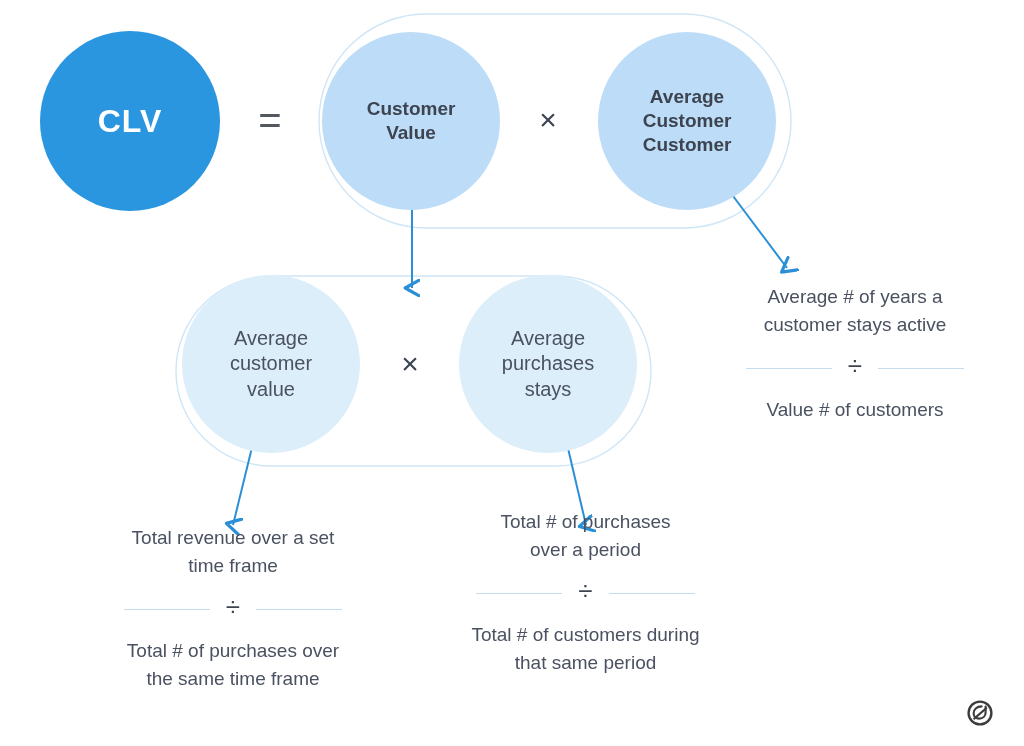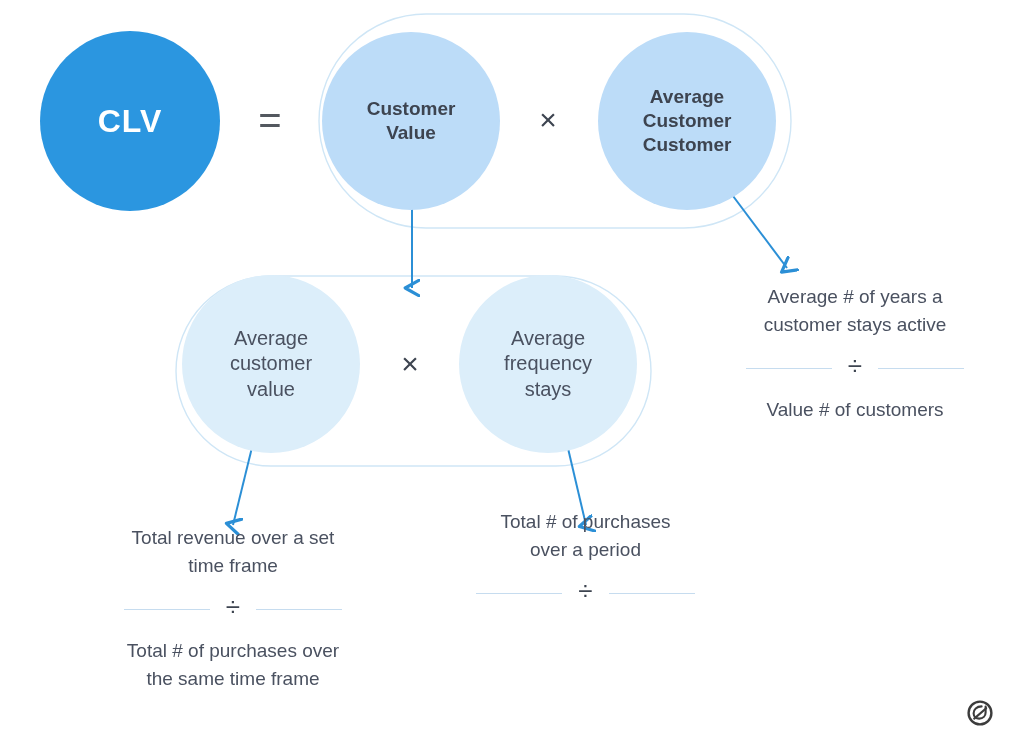--- a/index.html
+++ b/index.html
@@ -176,21 +176,21 @@
     </span>
   </div>
 
   <div class="op op-times-mid">
     <span>×</span>
   </div>
 
   <div class="circle low-circle avg-frequency">
     <span>
       <span>Average</span><br>
-      <span>frequency</span><br>
+      <span>purchases</span><br>
       <span>stays</span>
     </span>
   </div>
 
   <div class="fraction frac-right">
     <div class="frac-num">Average # of years a
 customer stays active</div>
     <div class="frac-bar">
       <span class="rule"></span>
       <span class="divsym">÷</span>
@@ -212,20 +212,22 @@
   </div>
 
   <div class="fraction frac-mid">
     <div class="frac-num">Total # of purchases
 over a period</div>
     <div class="frac-bar">
       <span class="rule"></span>
       <span class="divsym">÷</span>
       <span class="rule"></span>
     </div>
+    <div class="frac-den">Total # of customers during
+that same period</div>
   </div>
 
   <svg class="watermark" viewBox="0 0 26 26" xmlns="http://www.w3.org/2000/svg">
     <circle cx="13" cy="13" r="11.4" fill="none" stroke="#3c3c3c" stroke-width="2.4"></circle>
     <path d="M14.6 6.4 C9.6 6.4 6.6 9.6 6.6 13.2 C6.6 16.2 8.9 18.6 12.2 18.6
              C16.1 18.6 18.6 15.9 18.6 12.4 L18.6 6.6" fill="none" stroke="#3c3c3c" stroke-width="2.1" stroke-linecap="round"></path>
     <path d="M7.2 18.6 L19.2 8.2" fill="none" stroke="#3c3c3c" stroke-width="2.1" stroke-linecap="round"></path>
   </svg>
 
 </div>

